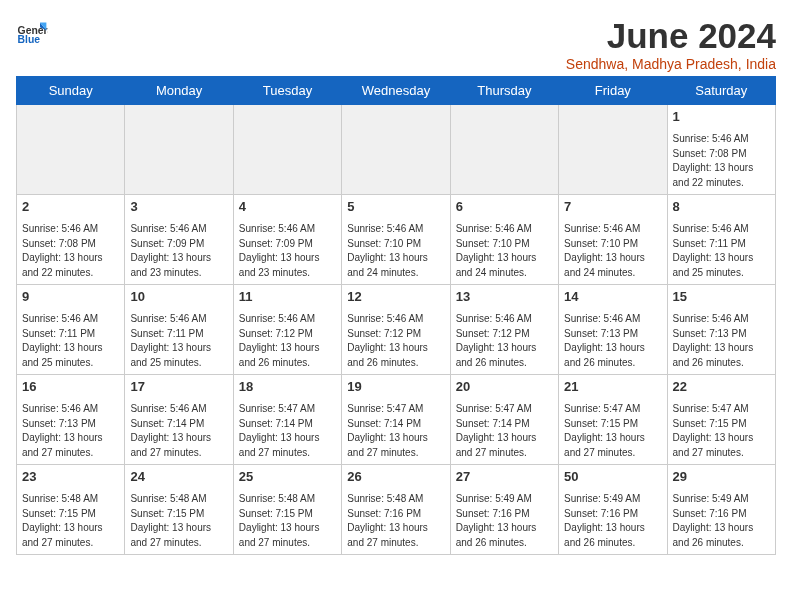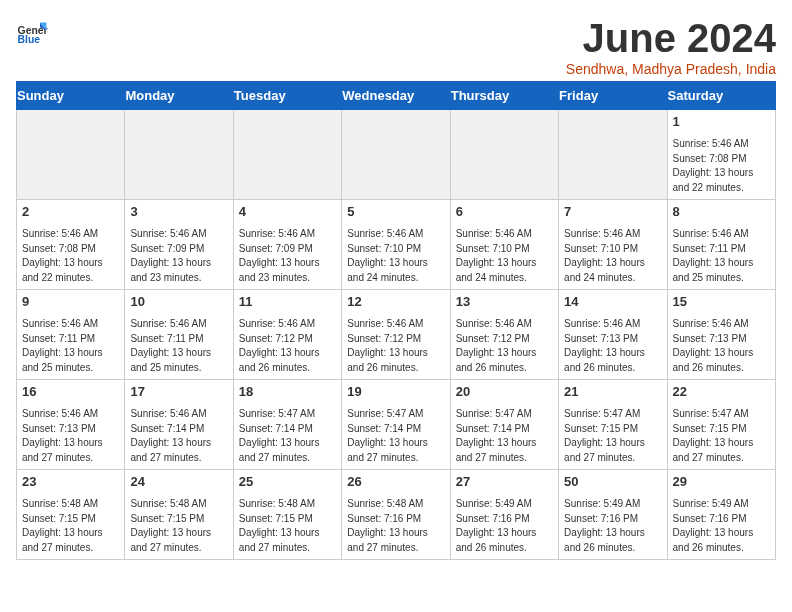--- a/index.html
+++ b/index.html
@@ -22,40 +22,40 @@
       gap: 4px;
     }
     .logo-icon {
       width: 32px;
       height: 32px;
     }
     .title-block {
       text-align: right;
     }
     .month-title {
-      font-size: 40px;
+      font-size: 35px;
       font-weight: bold;
       color: #333;
     }
     .location-title {
       font-size: 14px;
       color: #c2410c;
     }
     .calendar-table {
       width: 100%;
       border-collapse: collapse;
       border: 1px solid #ccc;
     }
     .calendar-table th {
       background-color: #1565c0;
       color: #fff;
       font-size: 13px;
-      font-weight: bold;
+      font-weight: normal;
       padding: 6px 0;
-      text-align: left;
+      text-align: center;
       border: 1px solid #1565c0;
     }
     .calendar-table td {
       border: 1px solid #ccc;
       vertical-align: top;
       padding: 4px 5px;
       font-size: 10.5px;
       color: #333;
       height: 80px;
       width: calc(100% / 7);

